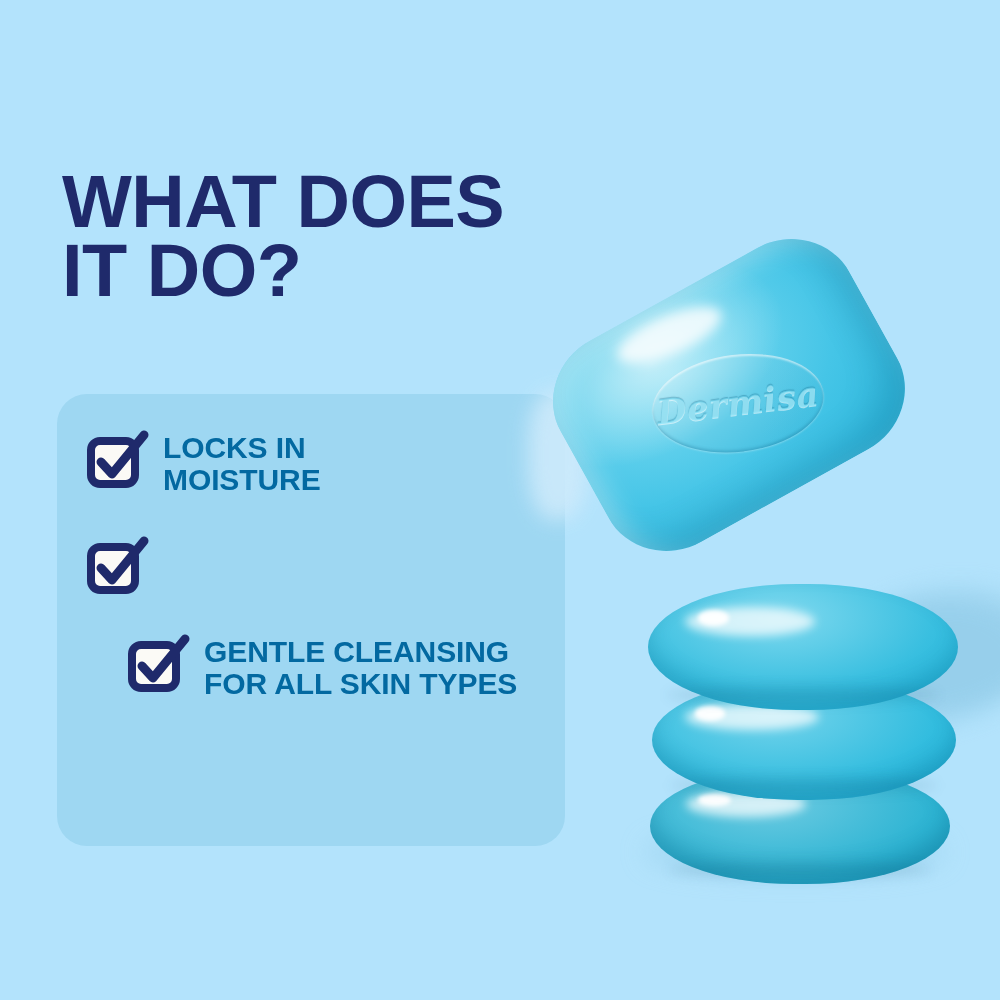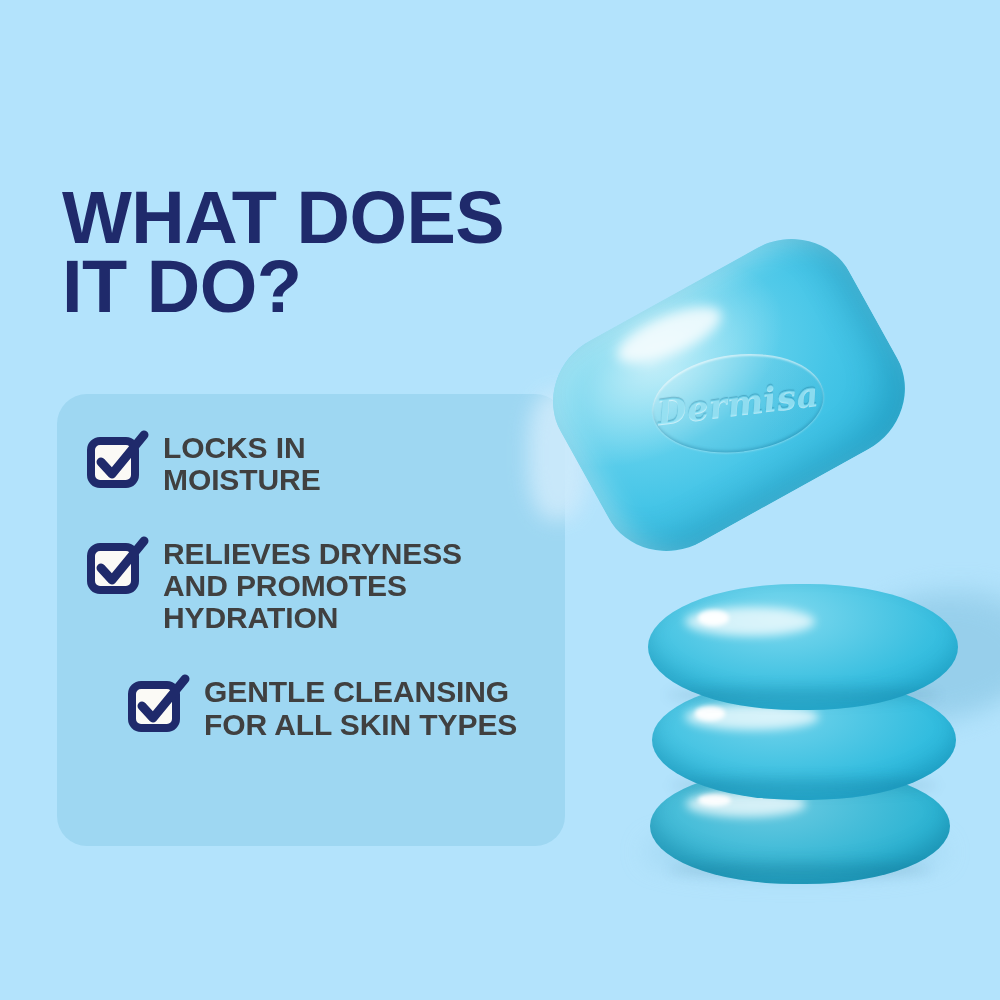--- a/index.html
+++ b/index.html
@@ -13,21 +13,21 @@
     height: 1000px;
     overflow: hidden;
     background: #b3e3fc;
     font-family: "Liberation Sans", sans-serif;
   }
 
   
   #headline {
     position: absolute;
     left: 62px;
-    top: 184px;
+    top: 168px;
     width: 620px;
     color: #1f2a6b;
     font-family: "Liberation Sans", sans-serif;
     font-weight: 700;
     font-size: 74px;
     line-height: 0.93;
     letter-spacing: -0.5px;
     text-transform: uppercase;
     white-space: pre-line;
   }
@@ -59,21 +59,21 @@
     flex: 0 0 auto;
     width: 62px;
     height: 58px;
     position: relative;
     margin-right: 14px;
     margin-top: 2px;
   }
   .check-wrap svg { display: block; overflow: visible; }
 
   .benefit-text {
-    color: #404040;
+    color: #0369a1;
     font-weight: 700;
     font-size: 30px;
     line-height: 1.07;
     letter-spacing: -0.1px;
     text-transform: uppercase;
     white-space: pre-line;
     padding-top: 4px;
   }
 
   
@@ -257,23 +257,20 @@
 MOISTURE</span>
       </div>
 
       <div class="benefit-row">
         <span class="check-wrap">
           <svg width="62" height="58" viewBox="0 0 62 58" aria-hidden="true">
             <rect x="4" y="11" width="44" height="43" rx="9" ry="9" fill="#fbfaf6" stroke="#1f2a6b" stroke-width="8"></rect>
             <path d="M14 32 L25 44 L57 5" fill="none" stroke="#1f2a6b" stroke-width="9" stroke-linecap="round" stroke-linejoin="round"></path>
           </svg>
         </span>
-        <span class="benefit-text">RELIEVES DRYNESS
-AND PROMOTES
-HYDRATION</span>
       </div>
 
       <div class="benefit-row">
         <span class="check-wrap">
           <svg width="62" height="58" viewBox="0 0 62 58" aria-hidden="true">
             <rect x="4" y="11" width="44" height="43" rx="9" ry="9" fill="#fbfaf6" stroke="#1f2a6b" stroke-width="8"></rect>
             <path d="M14 32 L25 44 L57 5" fill="none" stroke="#1f2a6b" stroke-width="9" stroke-linecap="round" stroke-linejoin="round"></path>
           </svg>
         </span>
         <span class="benefit-text">GENTLE CLEANSING

